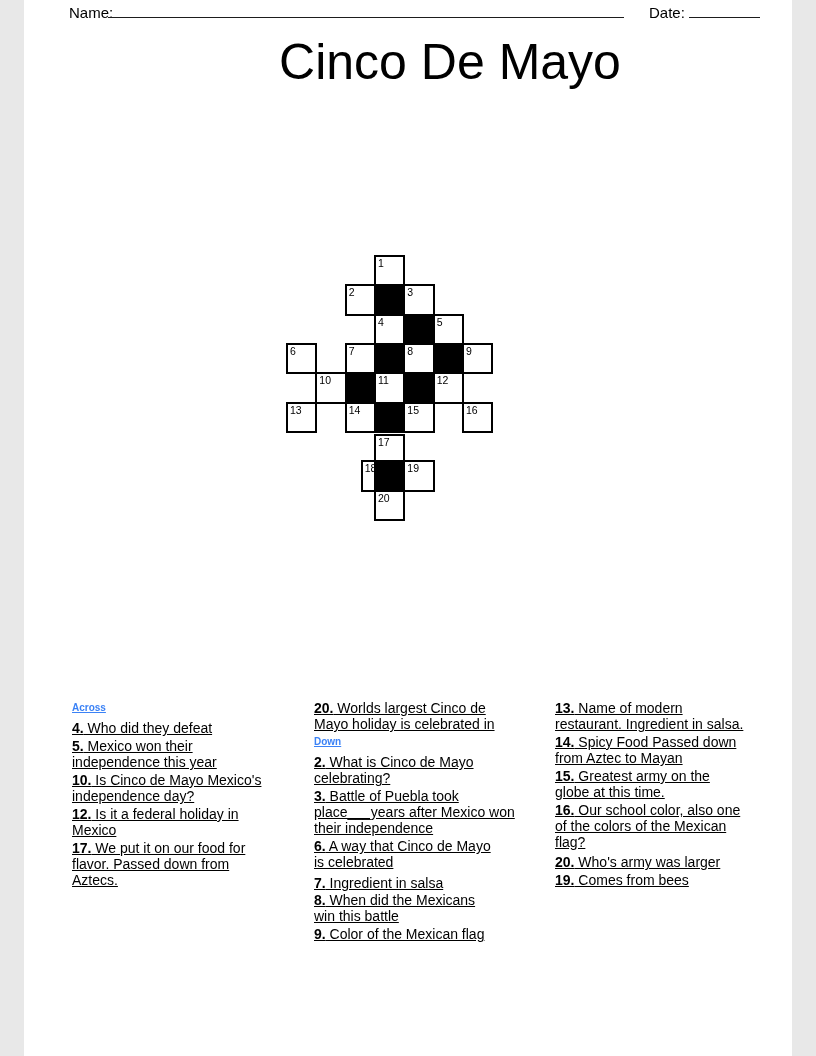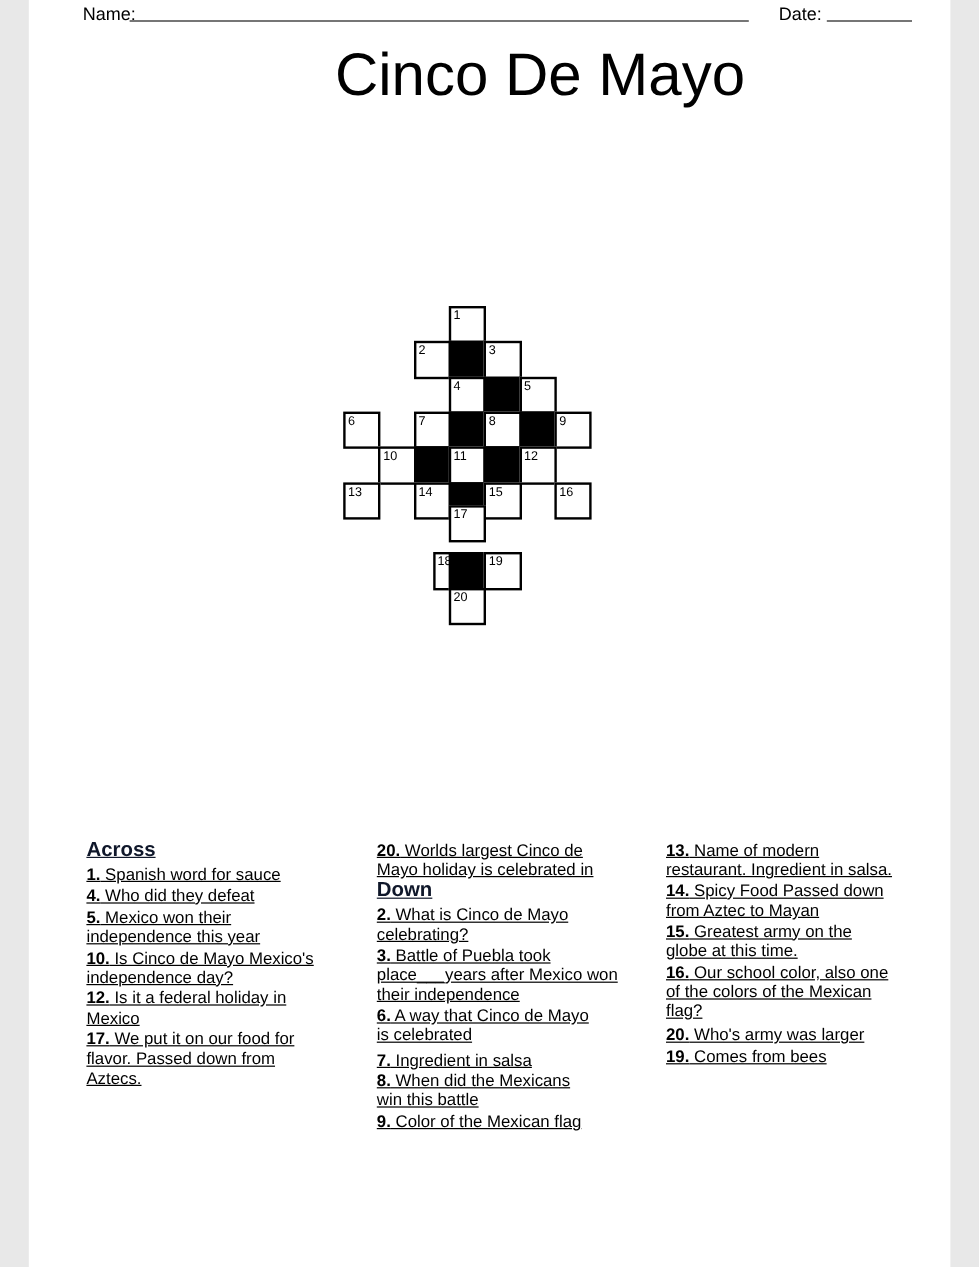--- a/index.html
+++ b/index.html
@@ -42,22 +42,22 @@
   .col-1{left:48px;}
   .col-2{left:290px;}
   .col-3{left:531px;}
   .clue{
     margin:0 0 1.5px 0;font-size:14px;line-height:16.2px;
     white-space:pre-line;color:#000;text-decoration:underline;
   }
   .clue b{font-weight:700;}
   .clue.gap{margin-top:4px;}
   .clue-heading{
-    margin:0 0 4px 0;font-size:17px;line-height:16.2px;
-    font-weight:700;text-decoration:underline;color:#0f172a;
+    margin:0 0 4px 0;font-size:10px;line-height:16.2px;
+    font-weight:700;text-decoration:underline;color:#3b82f6;
   }
 </style>
 </head>
 <body>
 
 <div class="page">
 
   <span class="hdr-label name-label">Name:</span>
   <div class="fill-line name-line"></div>
   <span class="hdr-label date-label">Date:</span>
@@ -114,39 +114,38 @@
       <div class="cell" style="left: 58.66px; top: 146.65px;">
         <span class="num">14</span>
       </div>
       <div class="cell black" style="left: 87.99px; top: 146.65px;"></div>
       <div class="cell" style="left: 117.32px; top: 146.65px;">
         <span class="num">15</span>
       </div>
       <div class="cell" style="left: 175.98px; top: 146.65px;">
         <span class="num">16</span>
       </div>
-      <div class="cell" style="left: 87.99px; top: 166px; text-align: center;">
+      <div class="cell" style="left: 87.99px; top: 179px; text-align: center;">
         <span class="num">17</span>
       </div>
       <div class="cell" style="left: 58.66px; top: 205.31px; margin-left: 16px;">
         <span class="num">18</span>
       </div>
       <div class="cell black" style="left: 87.99px; top: 205.31px;"></div>
       <div class="cell" style="left: 117.32px; top: 205.31px;">
         <span class="num">19</span>
       </div>
       <div class="cell" style="left: 87.99px; top: 234.64px;">
         <span class="num">20</span>
       </div>
     </div>
 
   <div class="clues">
     <div class="clue-col col-1">
         <p class="clue-heading">Across</p>
-        <p class="clue"><b>1.</b> Spanish word for sauce</p>
         <p class="clue"><b>4.</b> Who did they defeat</p>
         <p class="clue"><b>5.</b> Mexico won their
 independence this year</p>
         <p class="clue"><b>10.</b> Is Cinco de Mayo Mexico's
 independence day?</p>
         <p class="clue"><b>12.</b> Is it a federal holiday in
 Mexico</p>
         <p class="clue"><b>17.</b> We put it on our food for
 flavor. Passed down from
 Aztecs.</p>

